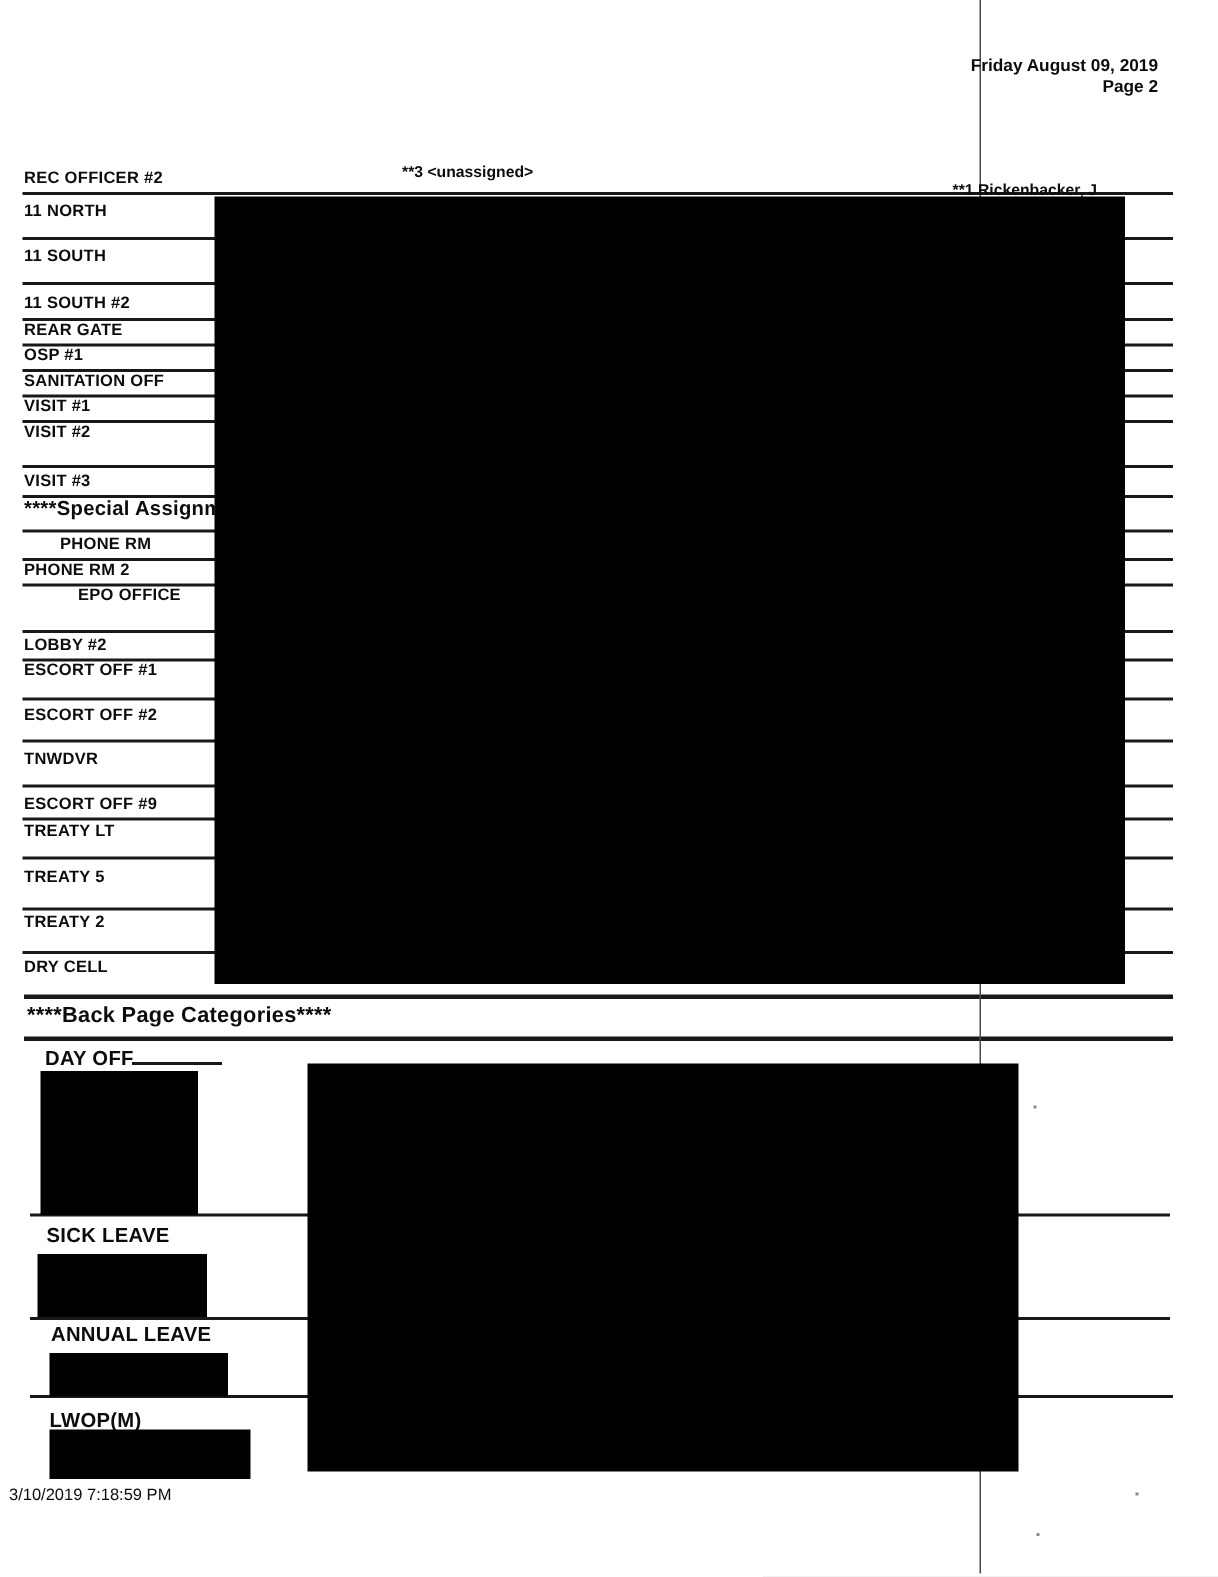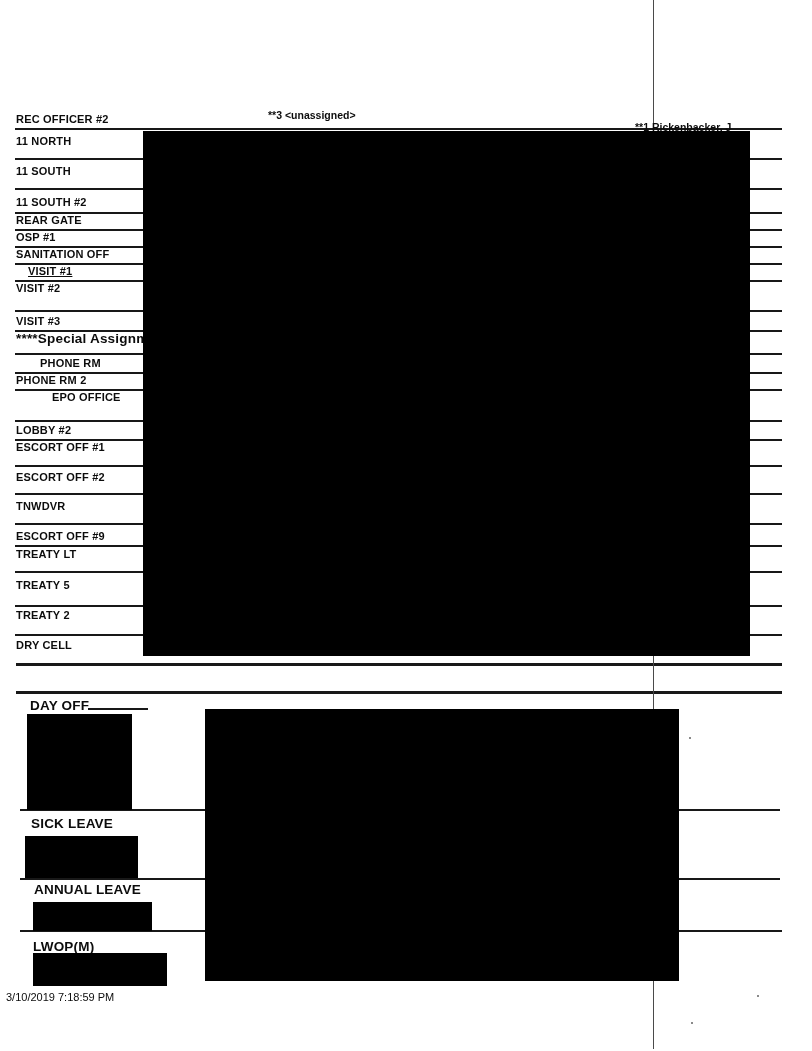--- a/index.html
+++ b/index.html
@@ -88,33 +88,37 @@
     width:2px;height:2px;
     background:#8a8a8a;
     z-index:1;
   }
 </style>
 </head>
 <body>
 
 <div id="page">
 
+  <div class="hdr" style="top:37px">
+    <div>Friday August 09, 2019</div>
+    <div>Page 2</div>
+  </div>
 
   <div class="note" style="left:268px;top:109px">**3 &lt;unassigned&gt;</div>
   <div class="note" style="left:635px;top:121px">**1 Rickenbacker, J</div>
 
   <div id="roster-layer">
       <div class="lbl" style="left: 16px; top: 113px;">REC OFFICER #2</div>
       <div class="lbl" style="left: 16px; top: 135px;">11 NORTH</div>
       <div class="lbl" style="left: 16px; top: 165px;">11 SOUTH</div>
       <div class="lbl" style="left: 16px; top: 196px;">11 SOUTH #2</div>
       <div class="lbl" style="left: 16px; top: 214px;">REAR GATE</div>
       <div class="lbl" style="left: 16px; top: 231px;">OSP #1</div>
       <div class="lbl" style="left: 16px; top: 248px;">SANITATION OFF</div>
-      <div class="lbl" style="left: 28px; top: 265px; text-decoration: underline;">VISIT #1</div>
+      <div class="lbl" style="left: 16px; top: 265px;">VISIT #1</div>
       <div class="lbl" style="left: 16px; top: 282px;">VISIT #2</div>
       <div class="lbl" style="left: 16px; top: 315px;">VISIT #3</div>
       <div class="lbl strong" style="left: 16px; top: 331px;">****Special Assignm</div>
       <div class="lbl" style="left: 16px; top: 357px; padding-left: 24px;">PHONE RM</div>
       <div class="lbl" style="left: 16px; top: 374px;">PHONE RM 2</div>
       <div class="lbl" style="left: 16px; top: 391px; margin-left: 36px;">EPO OFFICE</div>
       <div class="lbl" style="left: 16px; top: 424px;">LOBBY #2</div>
       <div class="lbl" style="left: 16px; top: 441px;">ESCORT OFF #1</div>
       <div class="lbl" style="left: 16px; top: 471px;">ESCORT OFF #2</div>
       <div class="lbl" style="left: 16px; top: 500px;">TNWDVR</div>
@@ -156,20 +160,21 @@
     </div>
   <div id="redact-layer">
       <div class="redact" style="left: 143px; top: 131px; width: 607px; height: 525px;"></div>
       <div class="redact" style="left: 205px; top: 709px; width: 474px; height: 272px;"></div>
       <div class="redact" style="left: 27px; top: 714px; width: 105px; height: 96px;"></div>
       <div class="redact" style="left: 25px; top: 836px; width: 113px; height: 42px;"></div>
       <div class="redact" style="left: 33px; top: 902px; width: 119px; height: 29px;"></div>
       <div class="redact" style="left: 33px; top: 953px; width: 134px; height: 33px;"></div>
     </div>
 
+  <div class="section-title" style="left: 18px; top: 669px;">****Back Page Categories****</div>
   <div id="categories-layer">
       <div class="cat" style="left: 30px; top: 698px;">DAY OFF</div>
       <div class="cat" style="left: 31px; top: 816px;">SICK LEAVE</div>
       <div class="cat" style="left: 34px; top: 882px;">ANNUAL LEAVE</div>
       <div class="cat" style="left: 33px; top: 939px;">LWOP(M)</div>
     </div>
 
   <div class="vline" style="left: 653px; top: 0px; height: 1049px;"></div>
 
   <div class="footer" style="left: 6px; top: 991px;">3/10/2019 7:18:59 PM</div>

